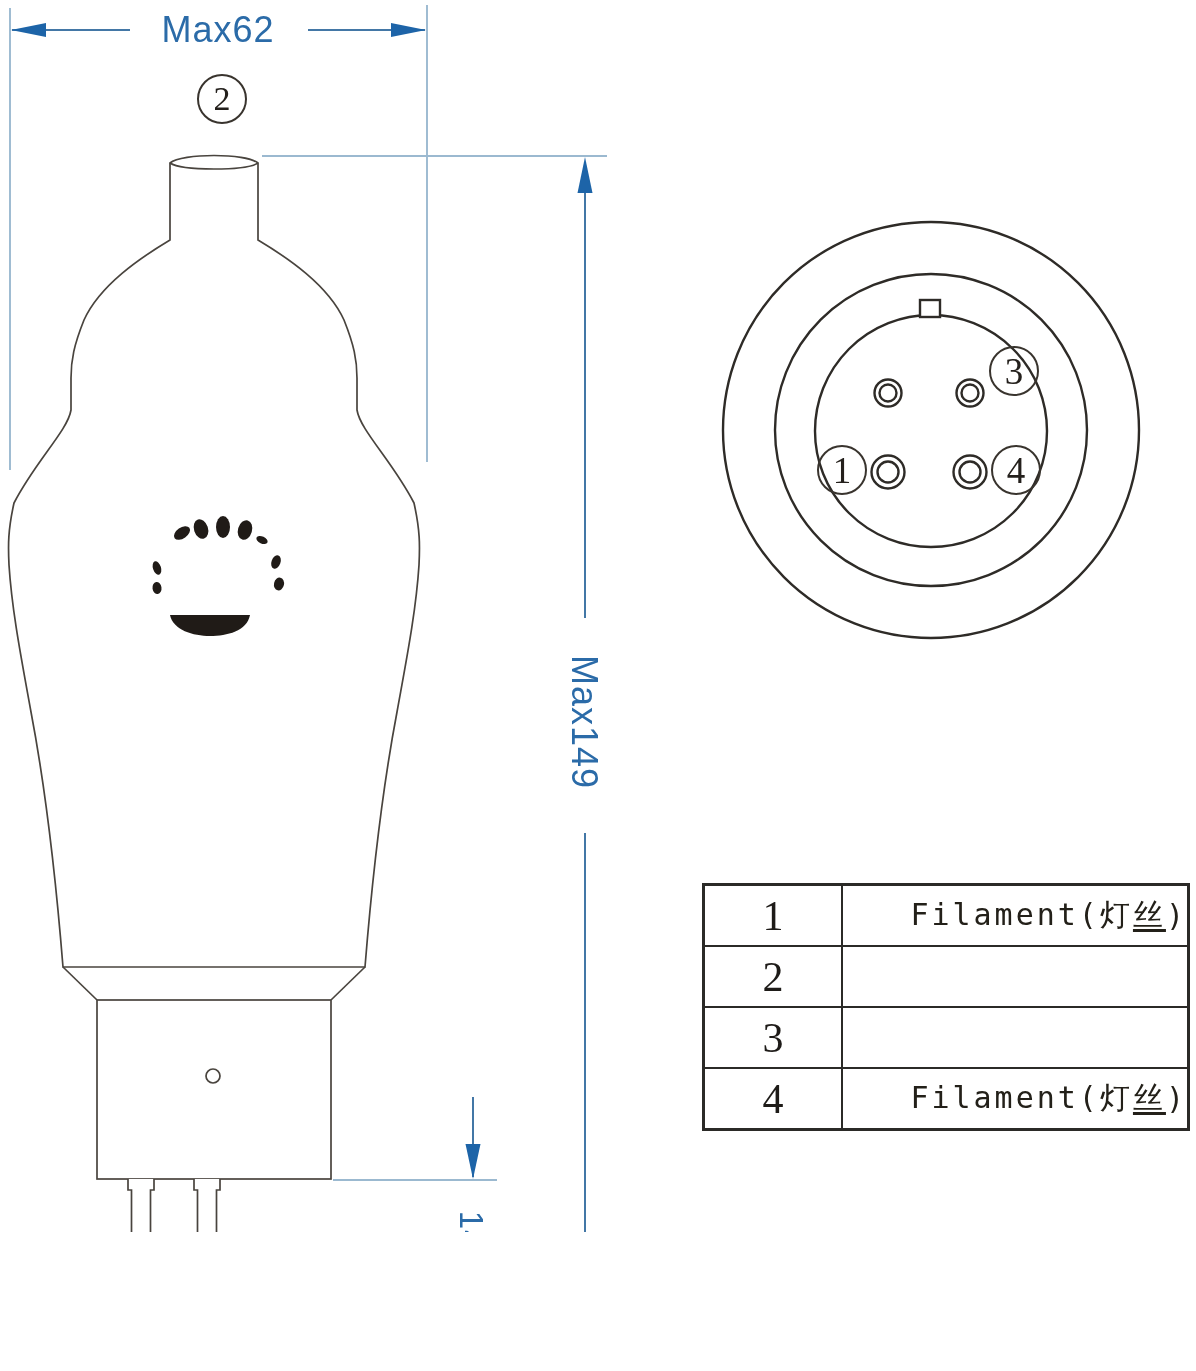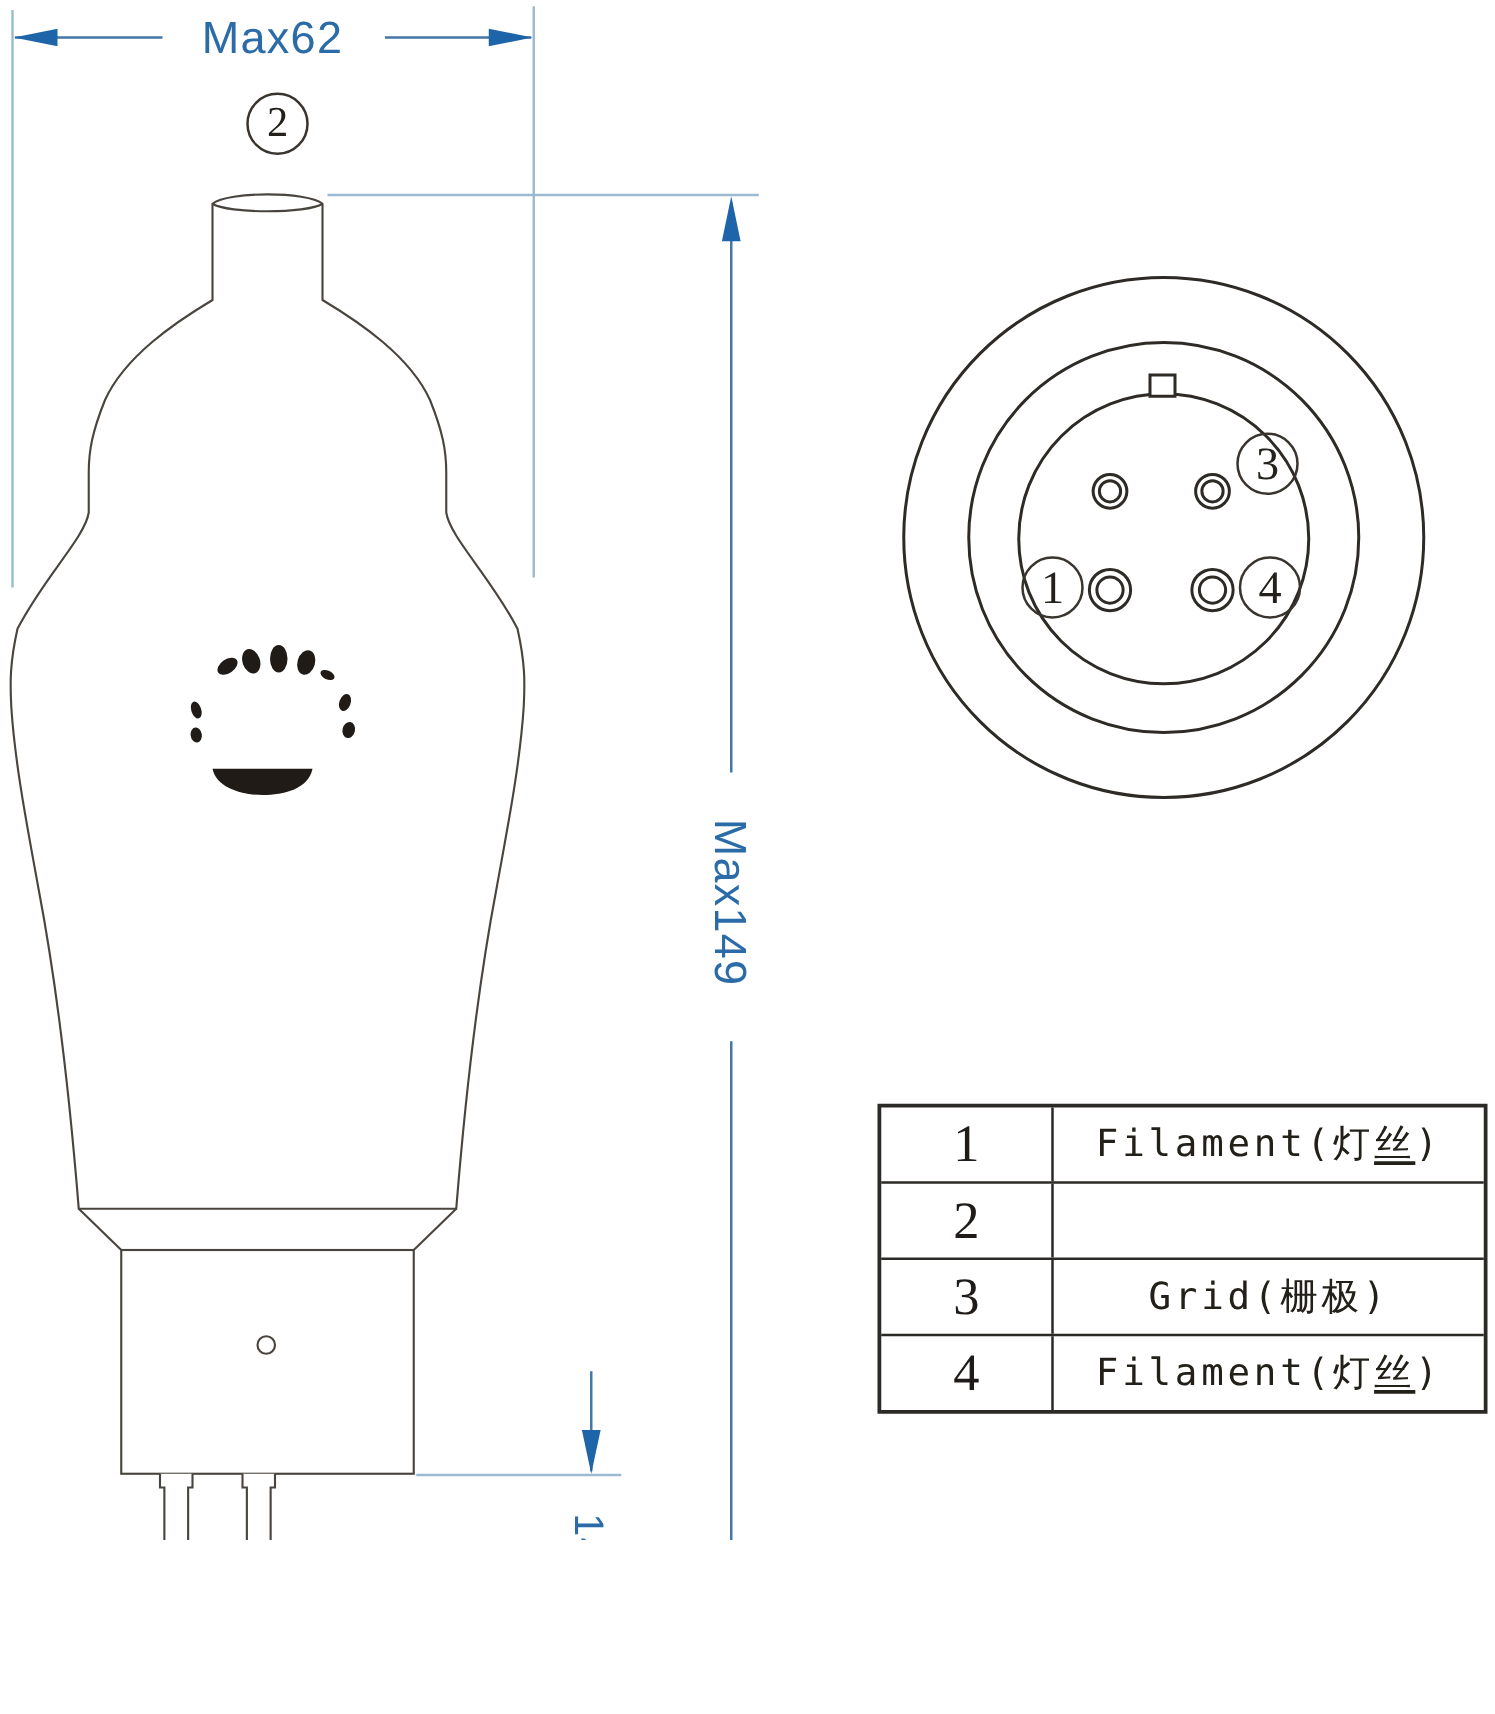--- a/index.html
+++ b/index.html
@@ -69,21 +69,21 @@
   .cell-num{
     width:138px;
     border-right:2.5px solid #2b2a27;
     display:flex;align-items:center;justify-content:center;
     font-family:"Liberation Serif", serif;
     font-size:42px;color:#1e1b18;
     box-sizing:border-box;
   }
   .cell-label{
     flex:1;
-    display:flex;align-items:center;justify-content:center;
+    display:flex;align-items:center;justify-content:flex-end;
     font-family:"DejaVu Sans Mono", monospace;
     font-size:30px;color:#232019;
     letter-spacing:3px;
     white-space:nowrap;
   }
   .cell-label .u{
     text-decoration:underline;
     text-decoration-thickness:2.5px;
     text-underline-offset:4px;
   }
@@ -223,25 +223,20 @@
           <span>Filament(灯</span>
           <span class="u">丝</span>
           <span>)</span>
         </div>
     </div>
     <div class="trow">
       <div class="cell-num">2</div>
     </div>
     <div class="trow">
       <div class="cell-num">3</div>
-      <div class="cell-label">
-          <span>Grid(栅极)</span>
-          <span class="u"></span>
-          <span></span>
-        </div>
     </div>
     <div class="trow">
       <div class="cell-num">4</div>
       <div class="cell-label">
           <span>Filament(灯</span>
           <span class="u">丝</span>
           <span>)</span>
         </div>
     </div>
   </div>

